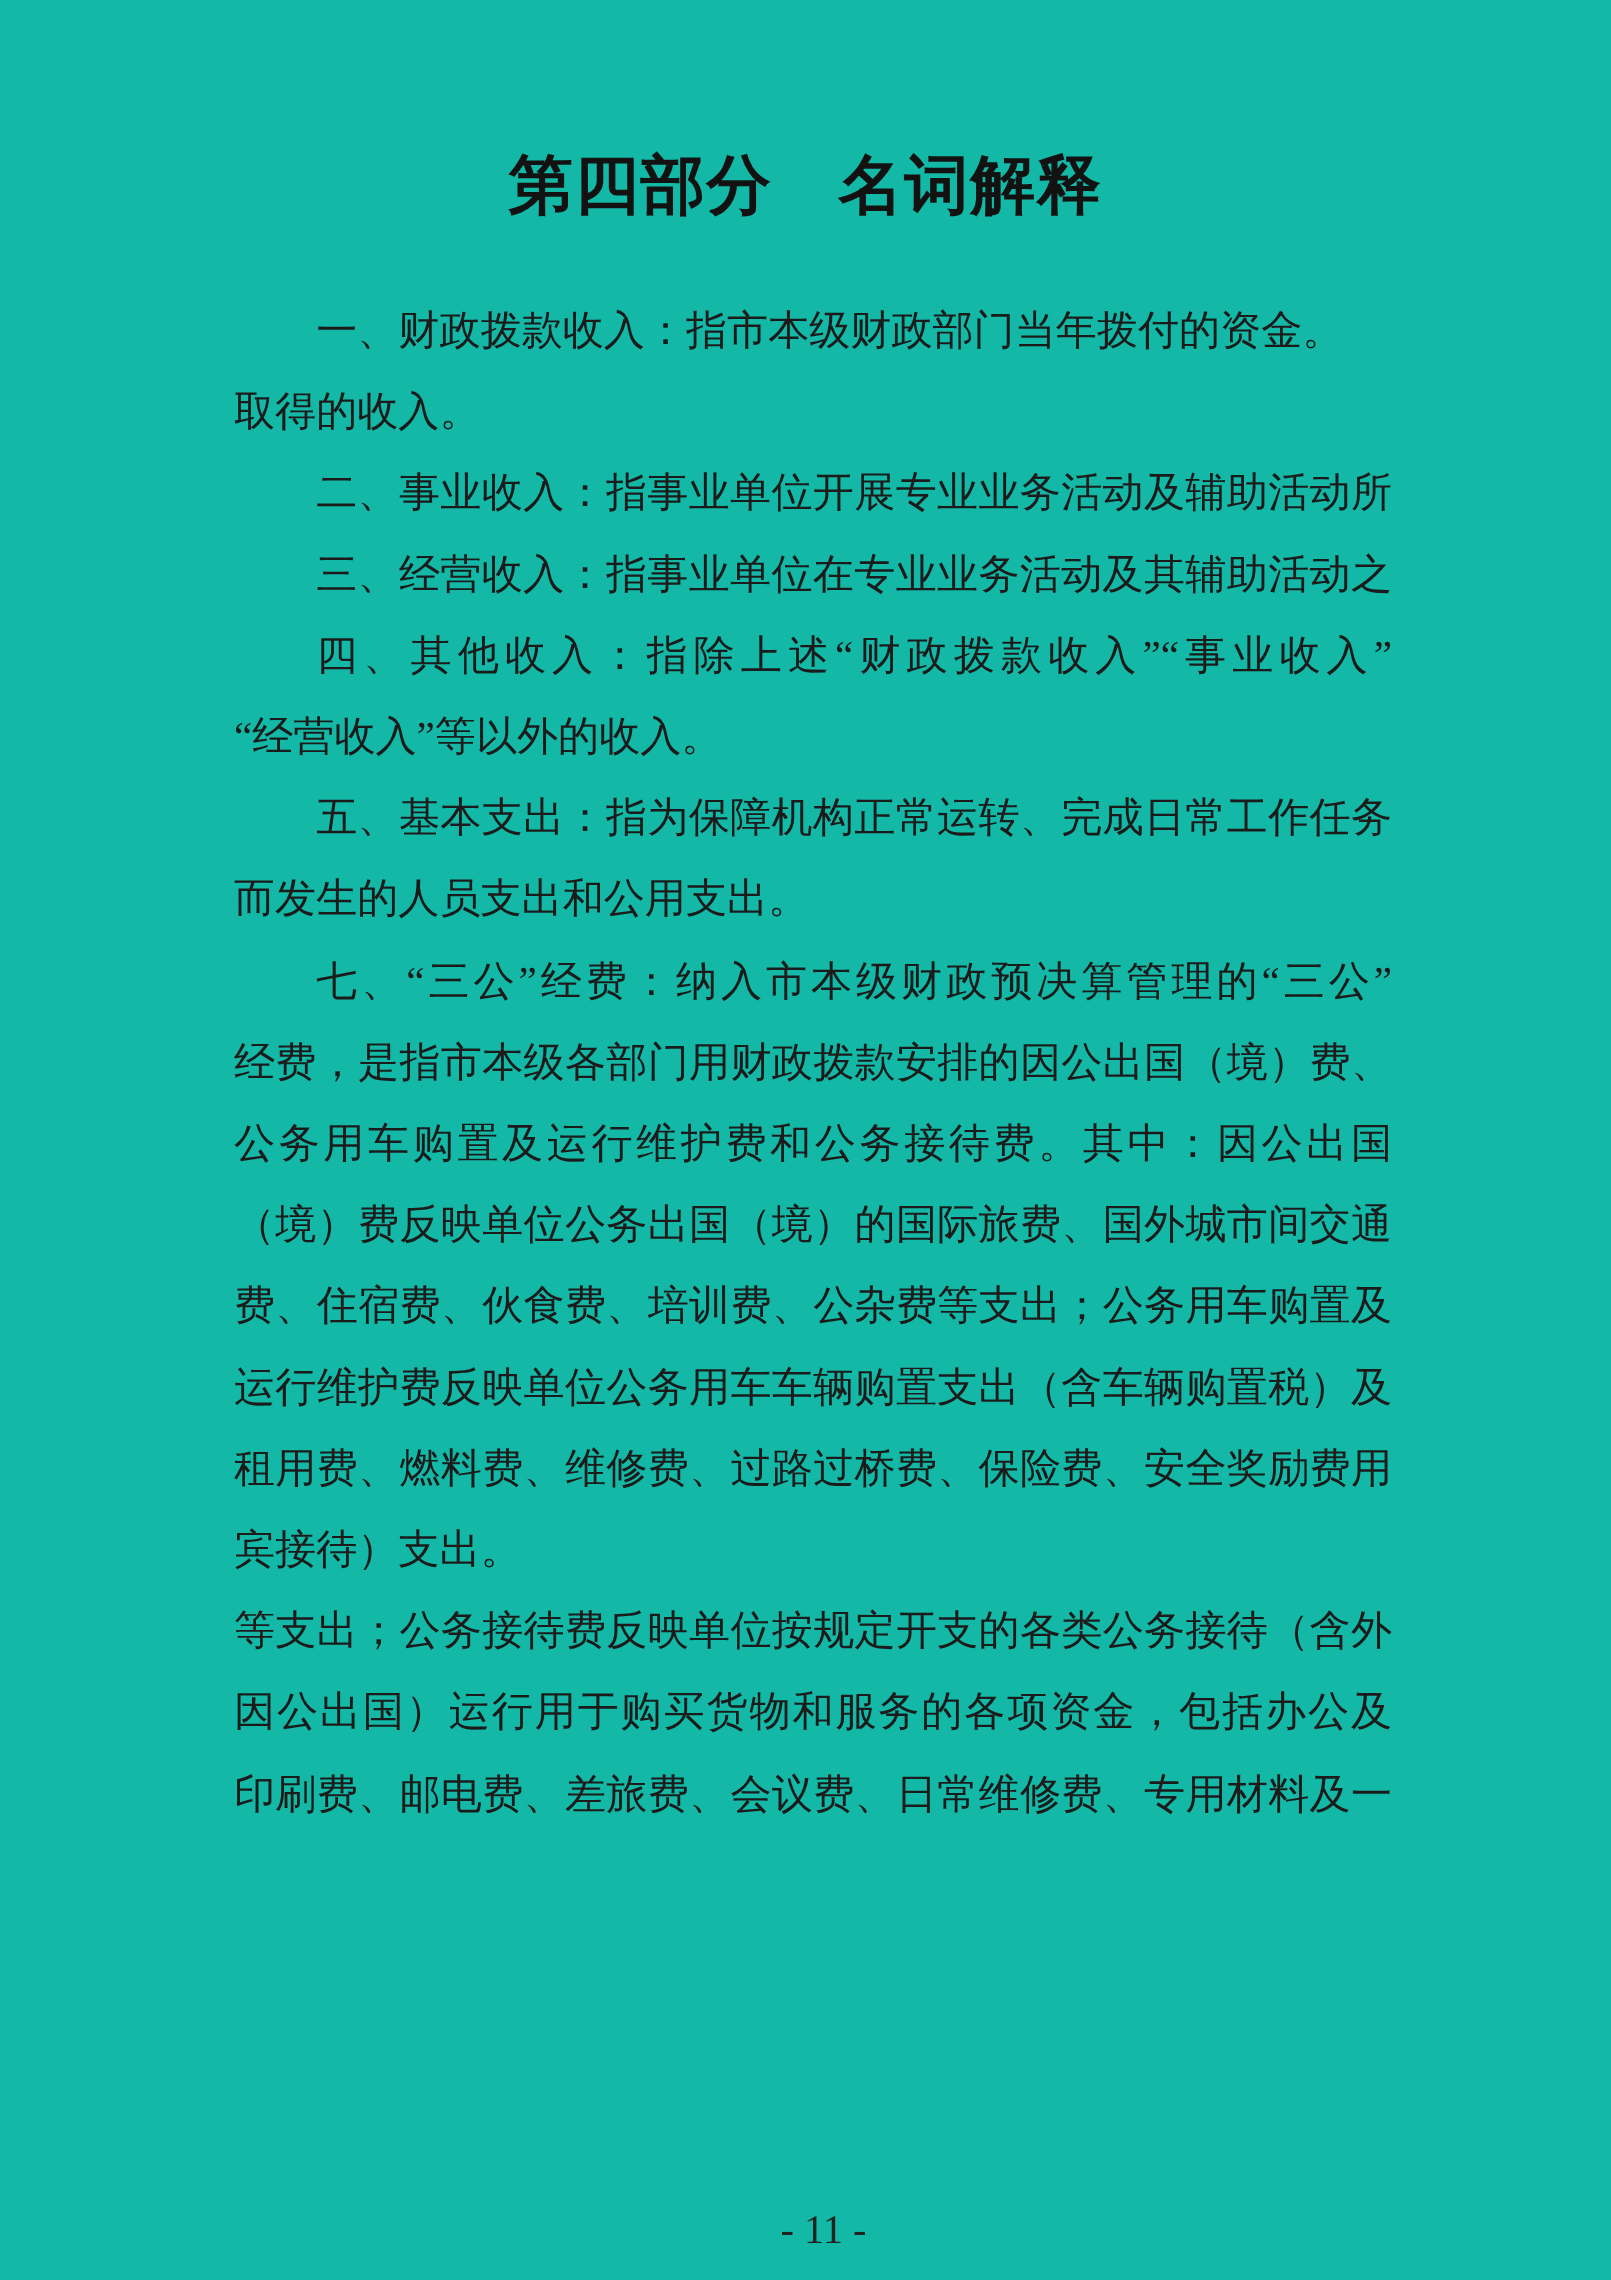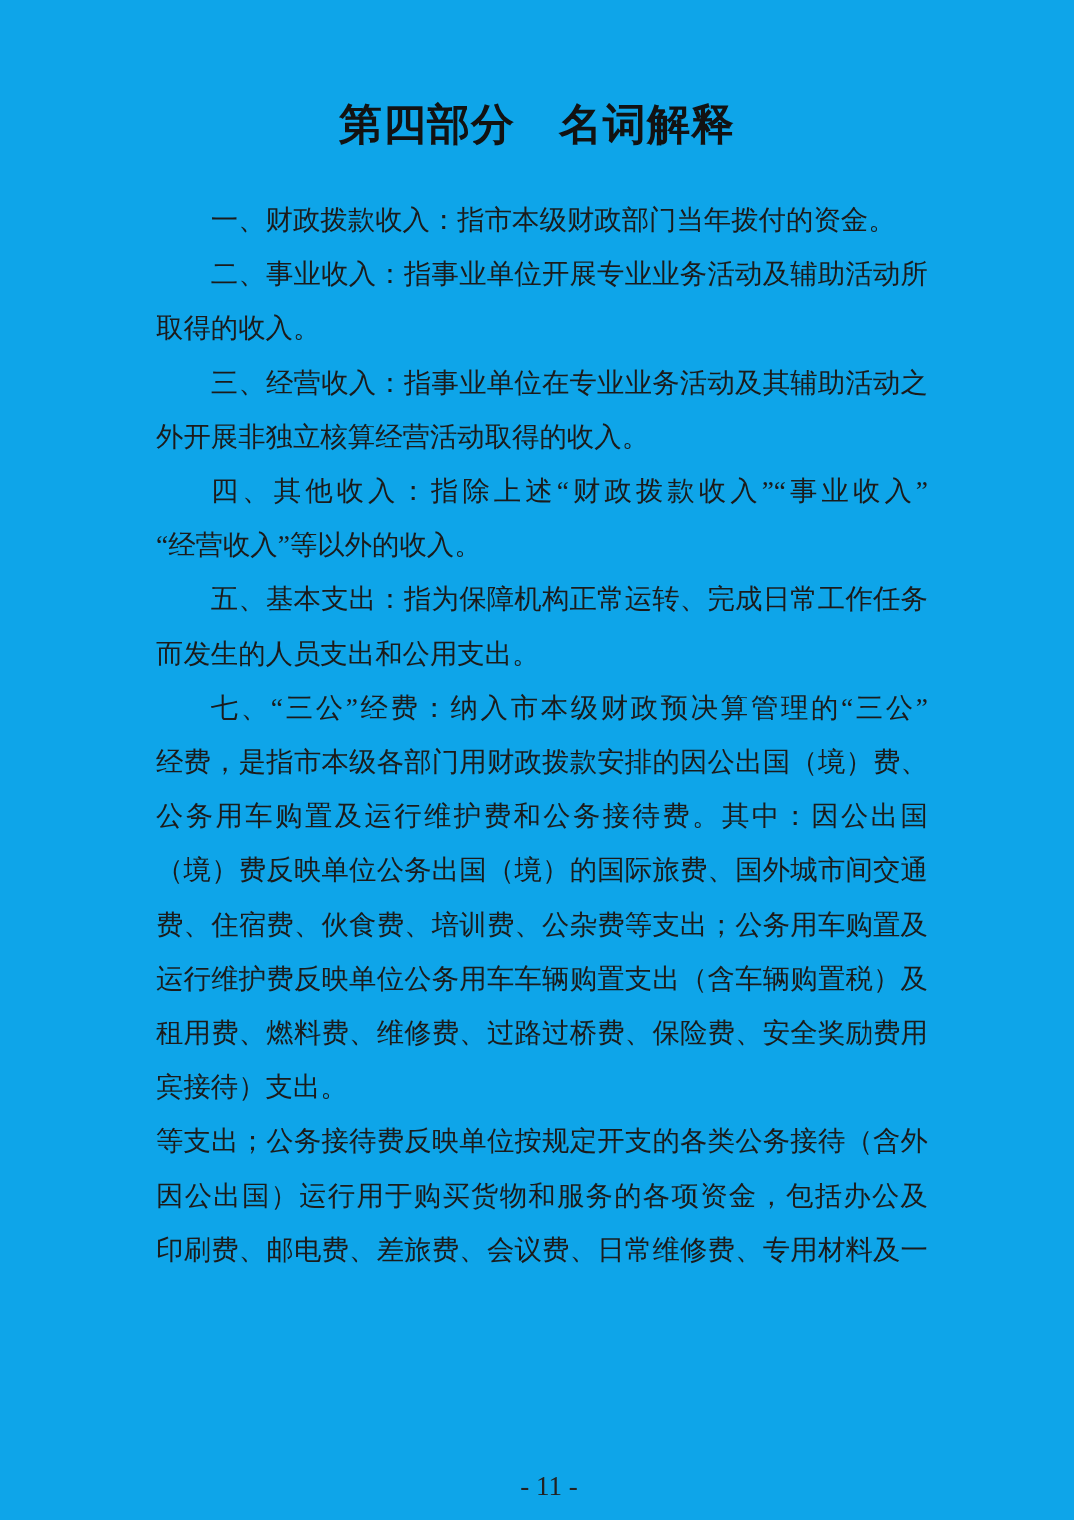--- a/index.html
+++ b/index.html
@@ -10,21 +10,21 @@
     width: 1074px;
     height: 1520px;
     background: #ffffff;
     position: relative;
     overflow: hidden;
     font-family: "Liberation Serif", serif;
   }
   .page {
     position: absolute;
     inset: 0;
-    background: #0ea5e9;
+    background: #14b8a6;
   }
   .doc-title {
     position: absolute;
     top: 99px;
     left: 0;
     width: 1074px;
     margin: 0;
     text-align: center;
     font-family: "Liberation Sans", sans-serif;
     font-weight: 700;
@@ -73,26 +73,25 @@
 <body>
 
 <div class="page">
   <h1 class="doc-title">第四部分　名词解释</h1>
 
   <div class="doc-body" id="doc-body">
       <div class="paragraph">
         <div class="line first para-end">一、财政拨款收入：指市本级财政部门当年拨付的资金。</div>
       </div>
       <div class="paragraph">
+        <div class="line para-end">取得的收入。</div>
         <div class="line first">二、事业收入：指事业单位开展专业业务活动及辅助活动所</div>
-        <div class="line para-end">取得的收入。</div>
       </div>
       <div class="paragraph">
         <div class="line first">三、经营收入：指事业单位在专业业务活动及其辅助活动之</div>
-        <div class="line para-end">外开展非独立核算经营活动取得的收入。</div>
       </div>
       <div class="paragraph">
         <div class="line first">四、其他收入：指除上述“财政拨款收入”“事业收入”</div>
         <div class="line para-end">“经营收入”等以外的收入。</div>
       </div>
       <div class="paragraph">
         <div class="line first">五、基本支出：指为保障机构正常运转、完成日常工作任务</div>
         <div class="line para-end">而发生的人员支出和公用支出。</div>
       </div>
       <div class="paragraph">

